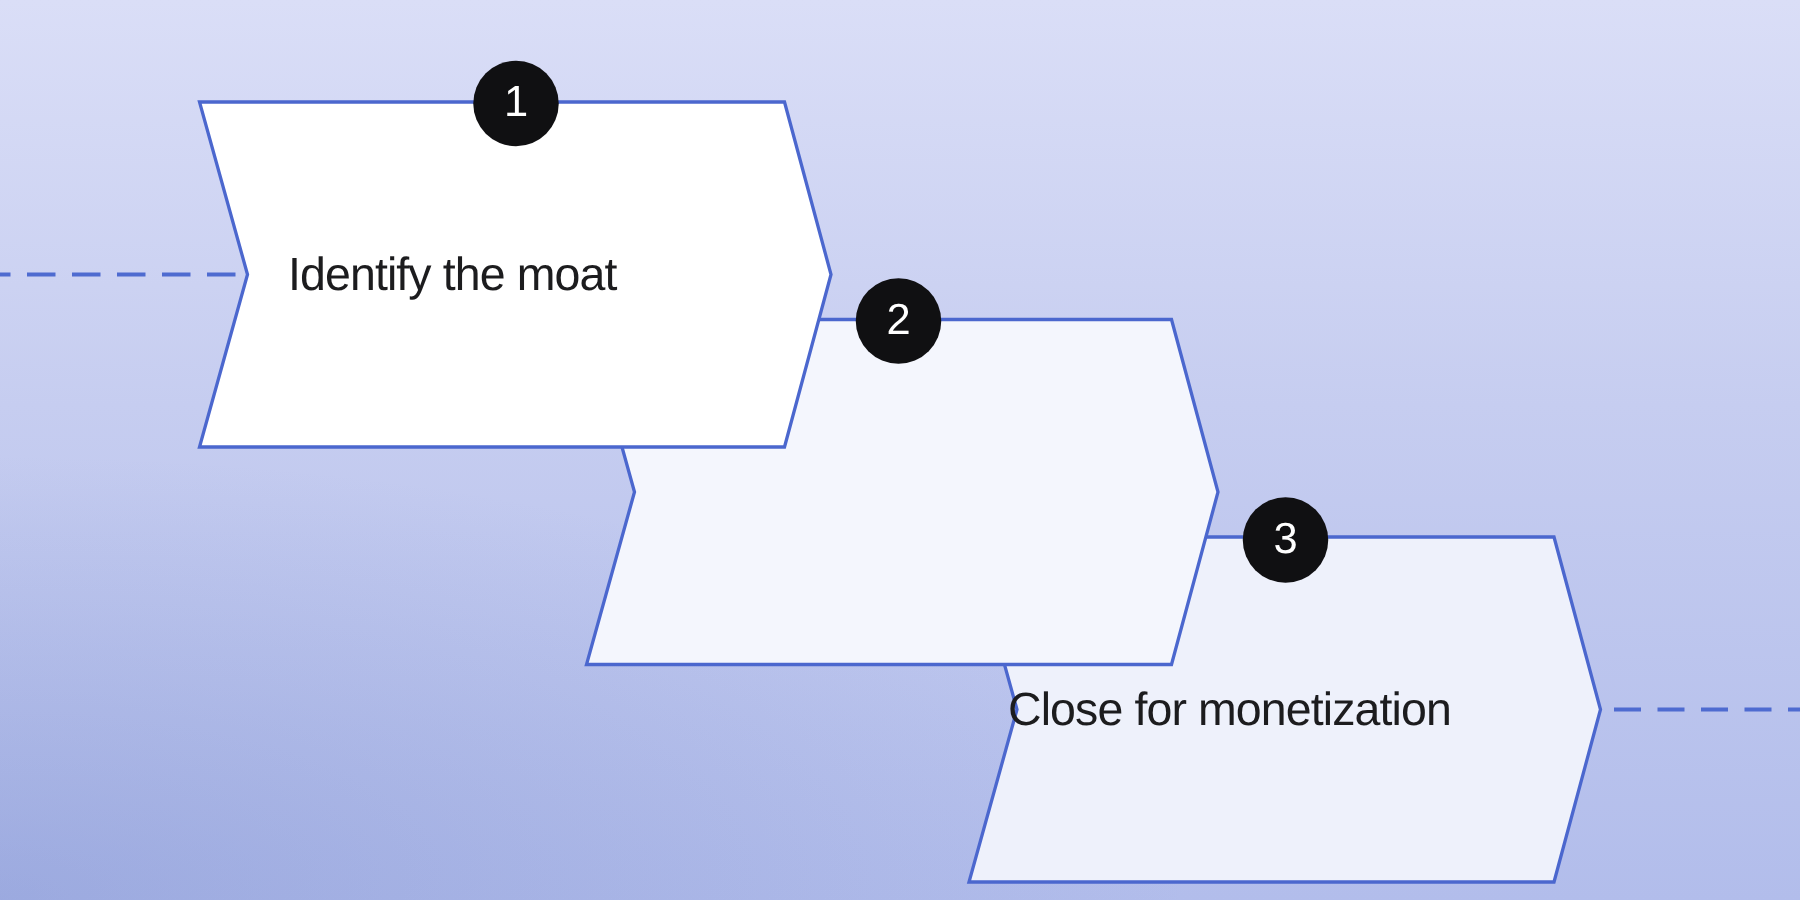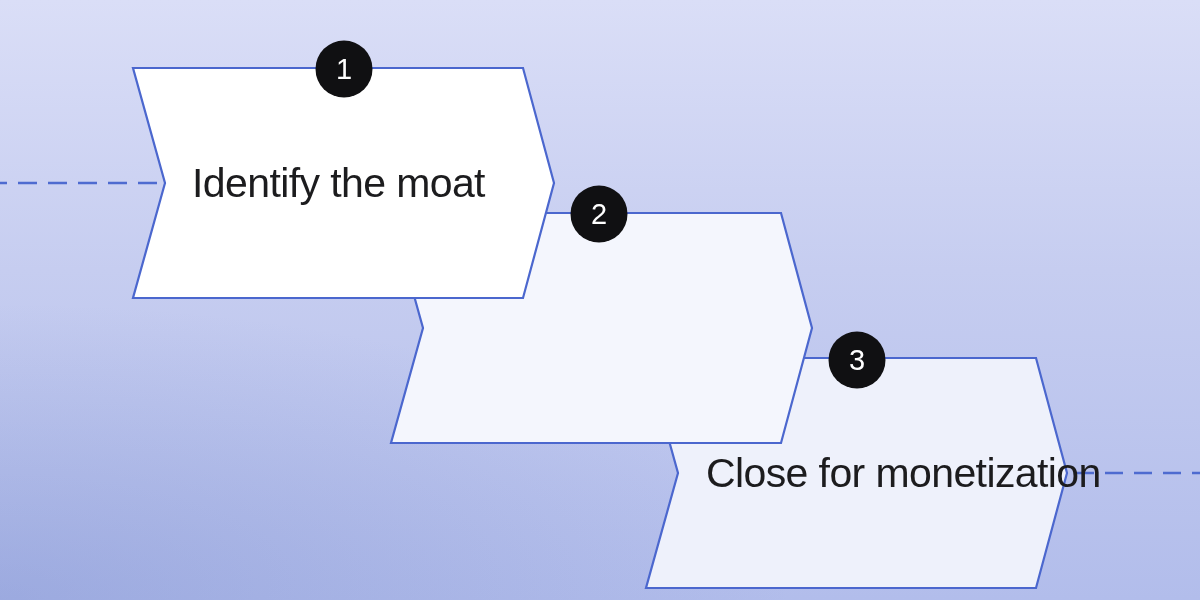--- a/index.html
+++ b/index.html
@@ -28,21 +28,21 @@
   }
   svg.layer{position:absolute;left:0;top:0;width:1200px;height:600px;display:block;}
   .chev{stroke:var(--border);stroke-width:2.2;stroke-linejoin:miter;}
   .chev1{fill:var(--step-1-fill);}
   .chev2{fill:var(--step-2-fill);}
   .chev3{fill:var(--step-3-fill);}
   .dash{stroke:var(--dashed-line);stroke-width:2.6;fill:none;stroke-linecap:butt;}
   .label{
     position:absolute;
     transform:translateY(-52%);
-    font-size:41px;
+    font-size:31px;
     letter-spacing:-0.6px;
     color:var(--label-text);
     white-space:nowrap;
     z-index:5;
   }
   .badge{
     position:absolute;
     width:57px;height:57px;
     border-radius:50%;
     background:var(--badge-background);
@@ -63,21 +63,21 @@
     <line class="dash" x1="0" y1="183" x2="159" y2="183" stroke-dasharray="19 11" stroke-dashoffset="12"></line>
 
     <line class="dash" x1="1076" y1="473" x2="1200" y2="473" stroke-dasharray="18 11"></line>
 
     <path class="chev chev3" transform="translate(646,358)" d="M 0 0 L 390 0 L 421 115 L 390 230 L 0 230 L 32 115 Z"></path>
     <path class="chev chev2" transform="translate(391,213)" d="M 0 0 L 390 0 L 421 115 L 390 230 L 0 230 L 32 115 Z"></path>
     <path class="chev chev1" transform="translate(133,68)" d="M 0 0 L 390 0 L 421 115 L 390 230 L 0 230 L 32 115 Z"></path>
   </svg>
 
   <div class="label" style="left:192px;top:184px">Identify the moat</div>
-  <div class="label" style="left:706px;top:474px">Close for monetization</div>
+  <div class="label" style="left:672px;top:474px">Close for monetization</div>
 
   <div class="badge" style="left:344px;top:69px">
     <span>1</span>
   </div>
   <div class="badge" style="left:599px;top:214px">
     <span>2</span>
   </div>
   <div class="badge" style="left:857px;top:360px">
     <span>3</span>
   </div>

